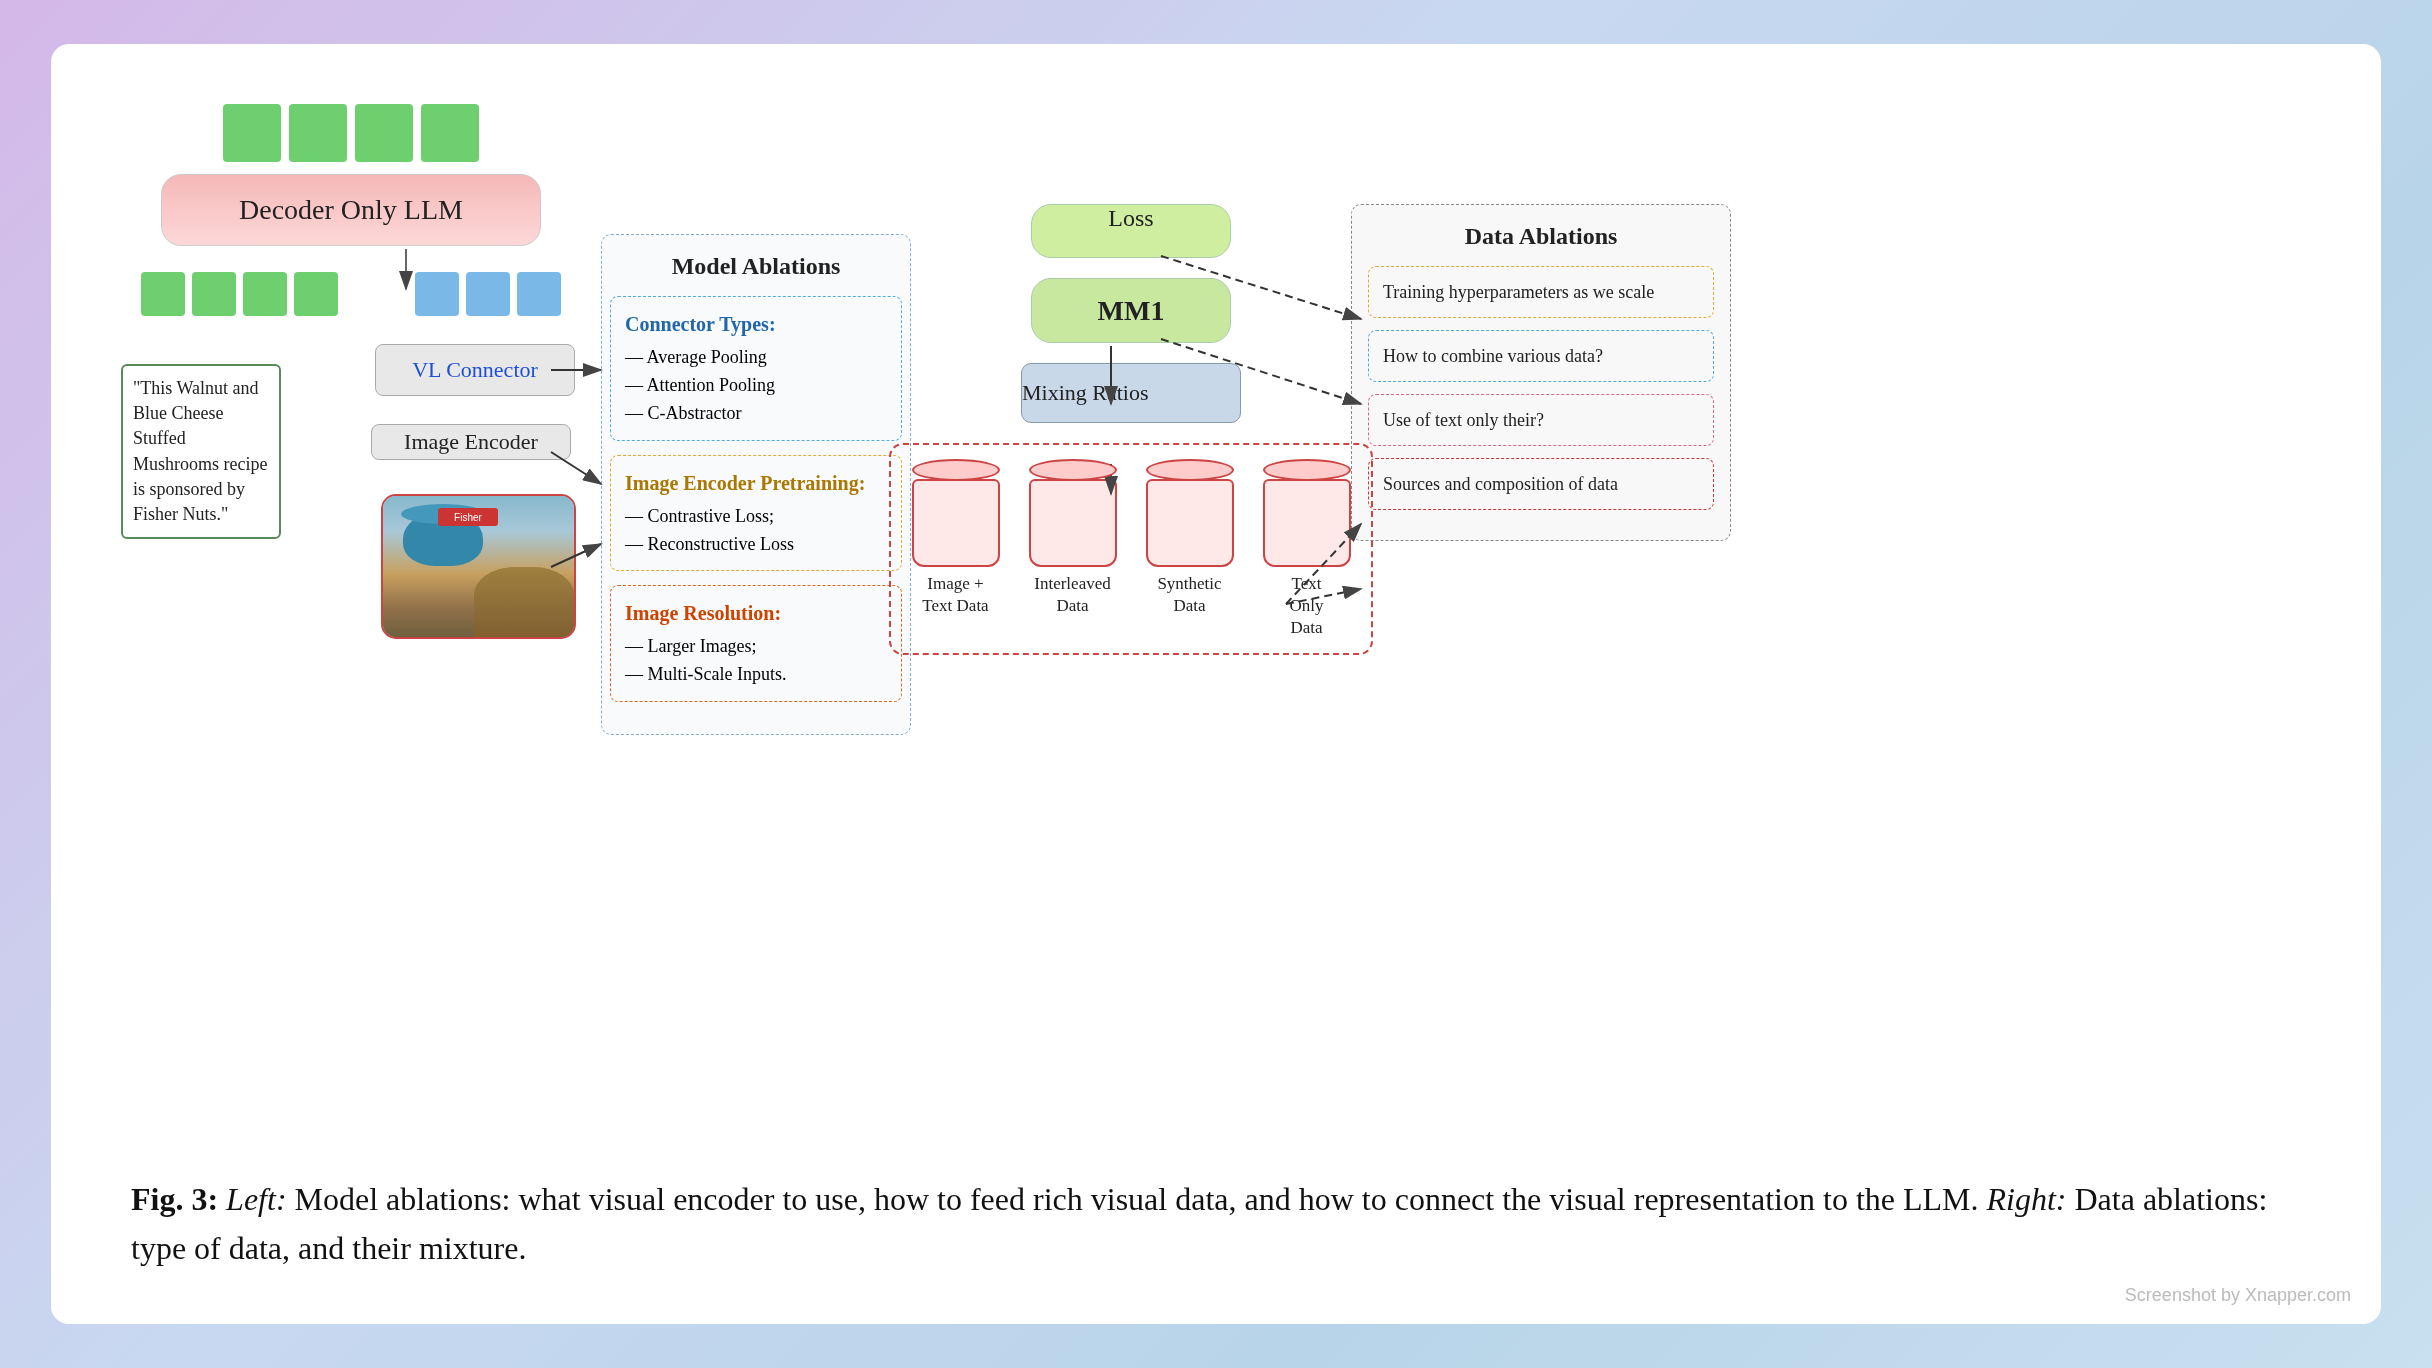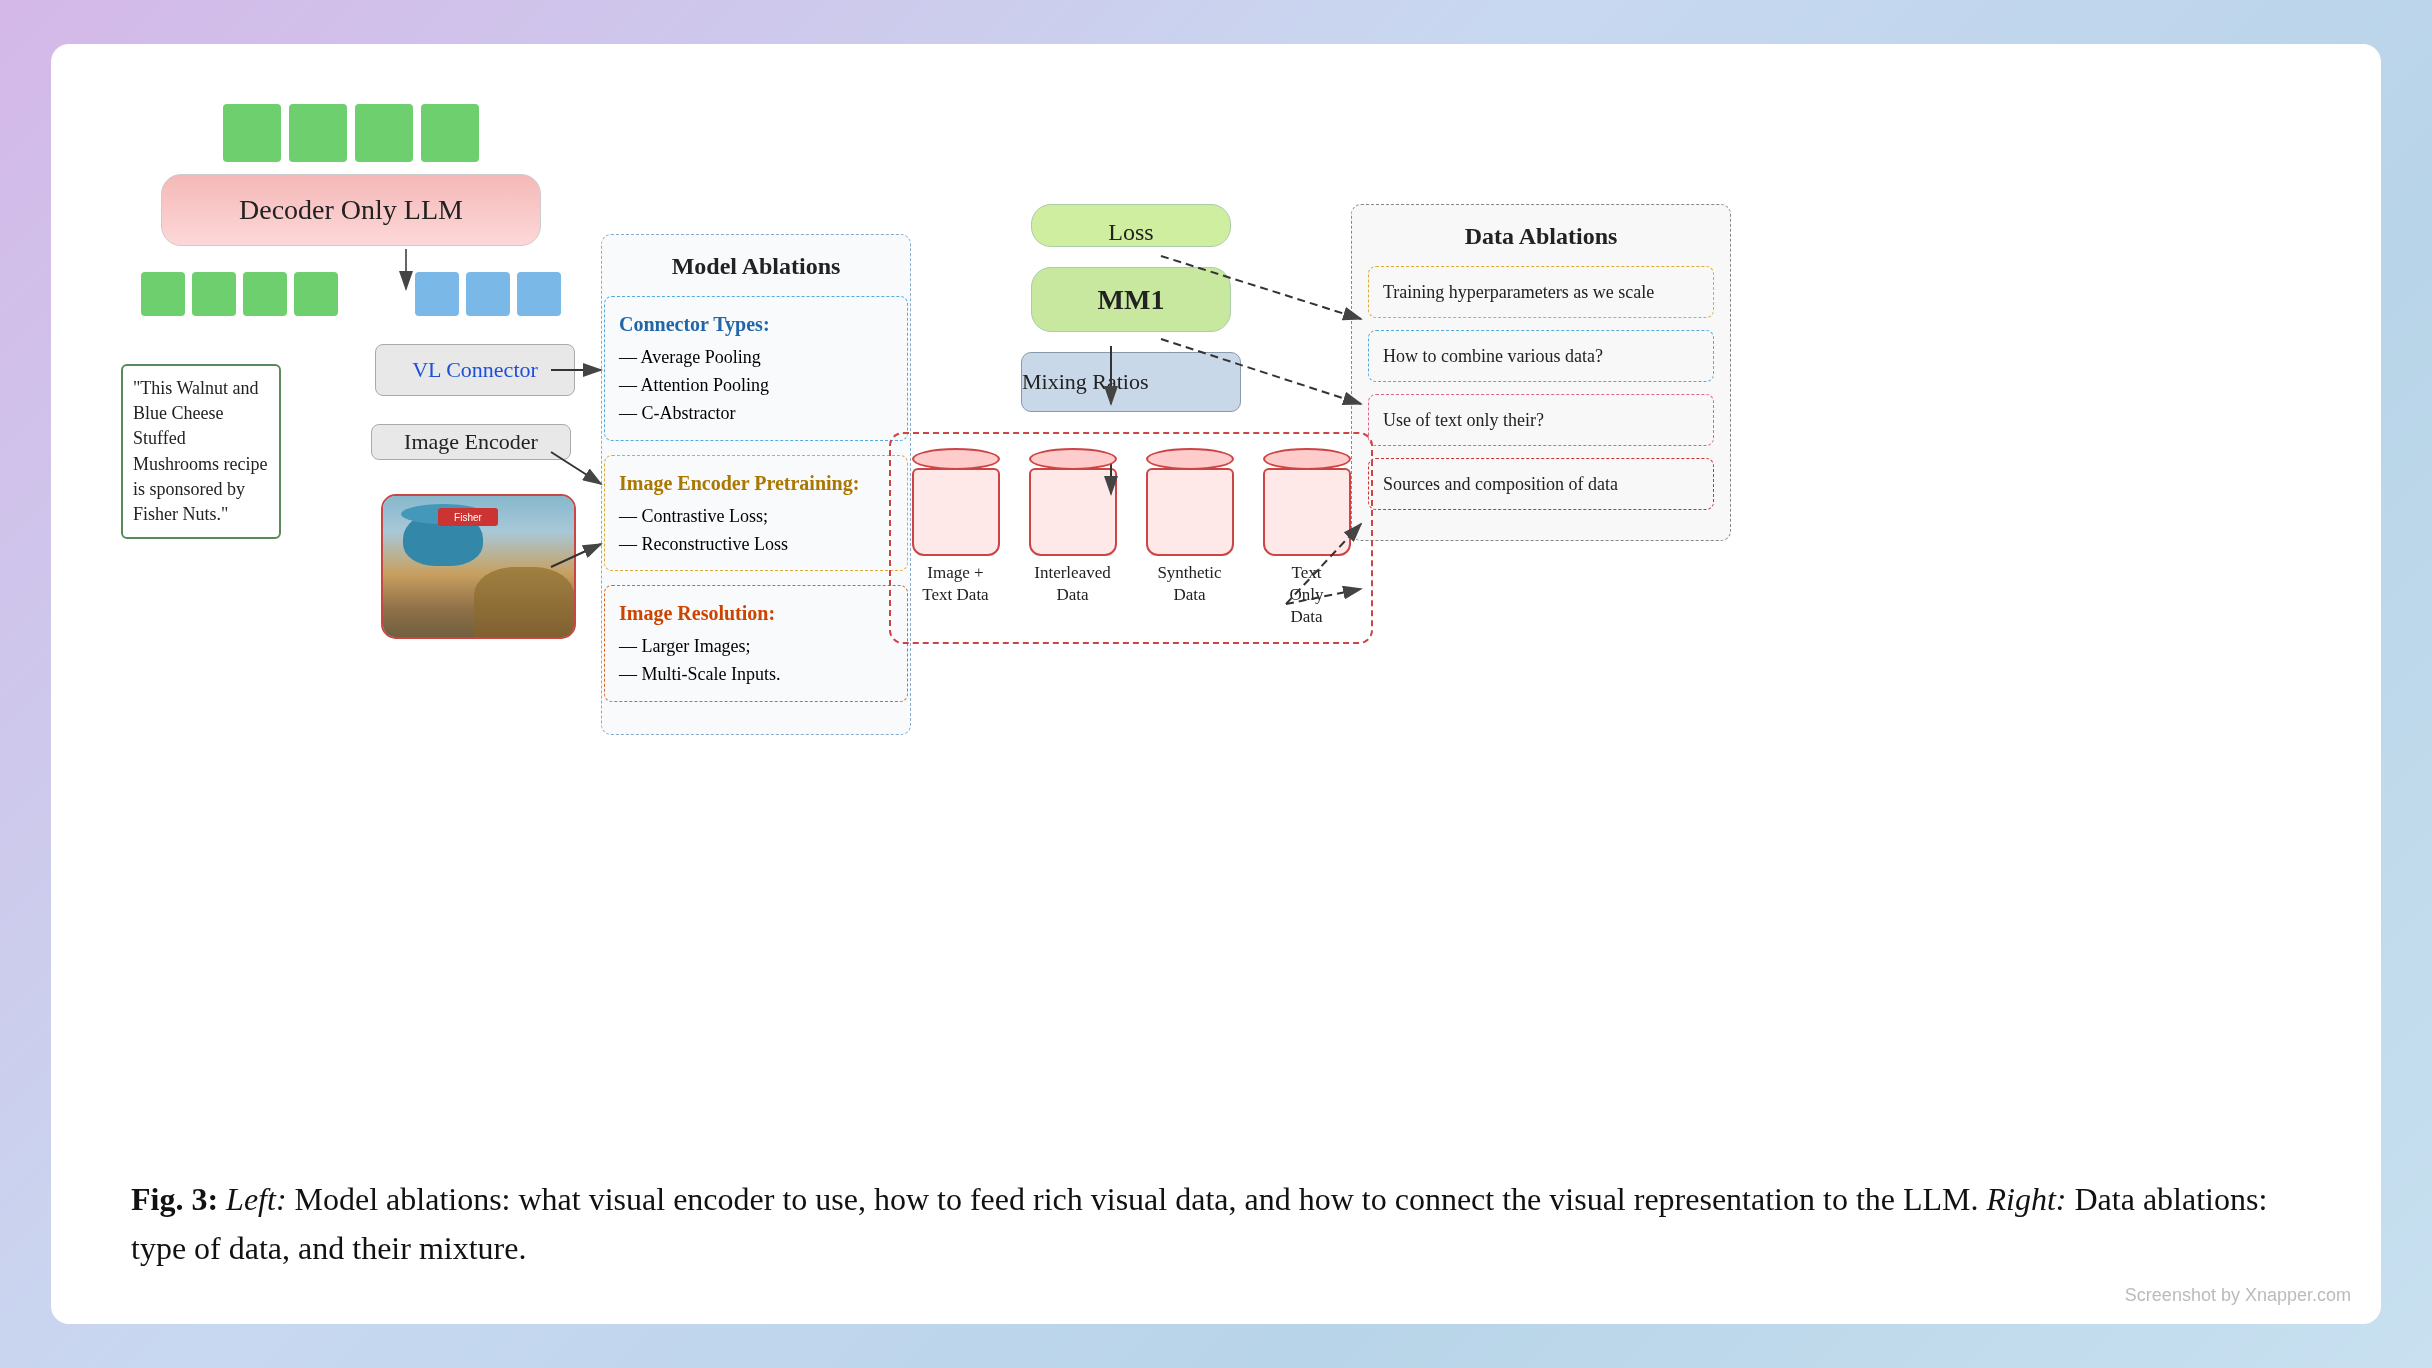--- a/index.html
+++ b/index.html
@@ -163,21 +163,21 @@
 
     
     .ablations-section {
       width: 320px;
       padding-top: 140px;
       padding-left: 10px;
     }
     .ablations-panel {
       border: 1.5px dashed #88aacc;
       border-radius: 10px;
-      padding: 18px 2px;
+      padding: 18px 8px;
       background: #f8fafc;
     }
     .ablations-title {
       font-size: 24px;
       font-weight: bold;
       text-align: center;
       margin-bottom: 16px;
       color: #222;
     }
     .ablation-block {
@@ -213,23 +213,23 @@
       align-items: center;
       width: 380px;
       padding-top: 110px;
       position: relative;
     }
     .loss-box {
       background: #d0eea0;
       border: 1.5px solid #aaccaa;
       border-radius: 20px;
       width: 200px;
-      height: 43px;
-      display: flex;
-      align-items: flex-end;
+      height: 54px;
+      display: flex;
+      align-items: flex-start;
       justify-content: center;
       font-size: 24px;
       color: #222;
       margin-bottom: 20px;
     }
     .mm1-box {
       background: #c8e8a0;
       border: 1.5px solid #aaccaa;
       border-radius: 20px;
       width: 200px;

